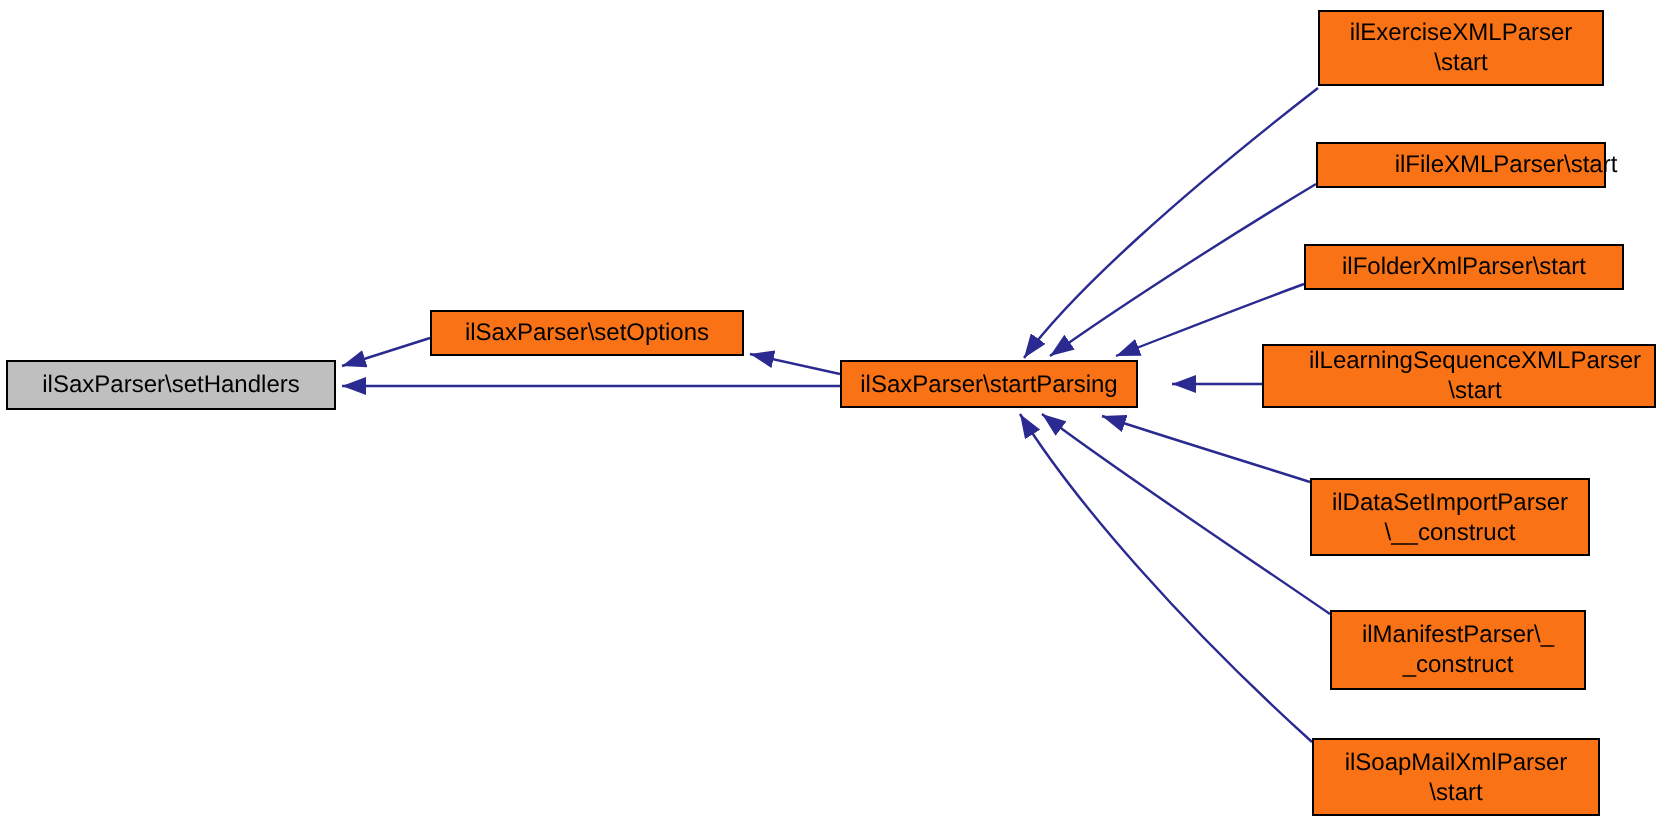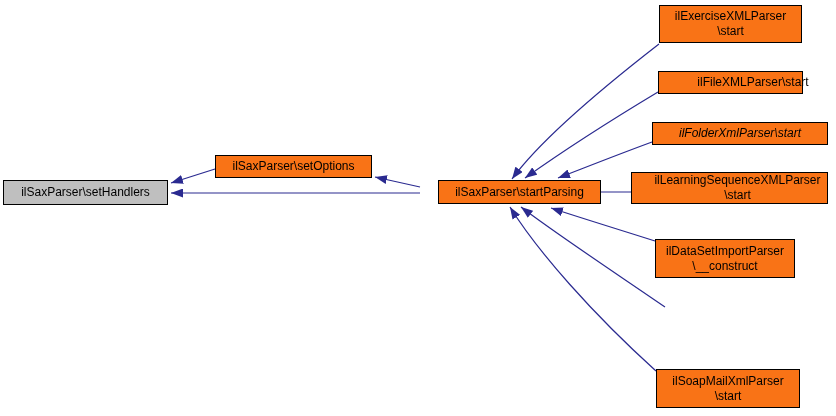--- a/index.html
+++ b/index.html
@@ -69,46 +69,50 @@
   </svg>
 
   <div class="node" style="left:215px; top:155px; width:157px; height:23px;">
     <span>ilSaxParser\setOptions</span>
   </div>
 
   <div class="node highlight" style="left:3px; top:180px; width:165px; height:25px;">
     <span>ilSaxParser\setHandlers</span>
   </div>
 
-  <div class="node" style="left:420px; top:180px; width:163px; height:24px;margin-left:18px;">
+  <div class="node" style="left:420px; top:180px; width:149px; height:24px;">
     <span>ilSaxParser\startParsing</span>
   </div>
 
   <div class="node" style="left:659px; top:5px; width:143px; height:38px;">
     <span>ilExerciseXMLParser
 \start</span>
   </div>
 
   <div class="node" style="left:658px; top:71px; width:145px; height:23px;padding-left:45px;">
     <span>ilFileXMLParser\start</span>
   </div>
 
-  <div class="node" style="left:652px; top:122px; width:176px; height:23px;font-style:italic;">
+  <div class="node" style="left:652px; top:122px; width:160px; height:23px;">
     <span>ilFolderXmlParser\start</span>
   </div>
 
   <div class="node" style="left:631px; top:172px; width:197px; height:32px;padding-left:16px;">
     <span>ilLearningSequenceXMLParser
 \start</span>
   </div>
 
   <div class="node" style="left:655px; top:239px; width:140px; height:39px;">
     <span>ilDataSetImportParser
 \__construct</span>
   </div>
 
+  <div class="node" style="left:665px; top:305px; width:128px; height:40px;">
+    <span>ilManifestParser\_
+_construct</span>
+  </div>
 
   <div class="node" style="left:656px; top:369px; width:144px; height:39px;">
     <span>ilSoapMailXmlParser
 \start</span>
   </div>
 
 </div>
 
 </body></html>

